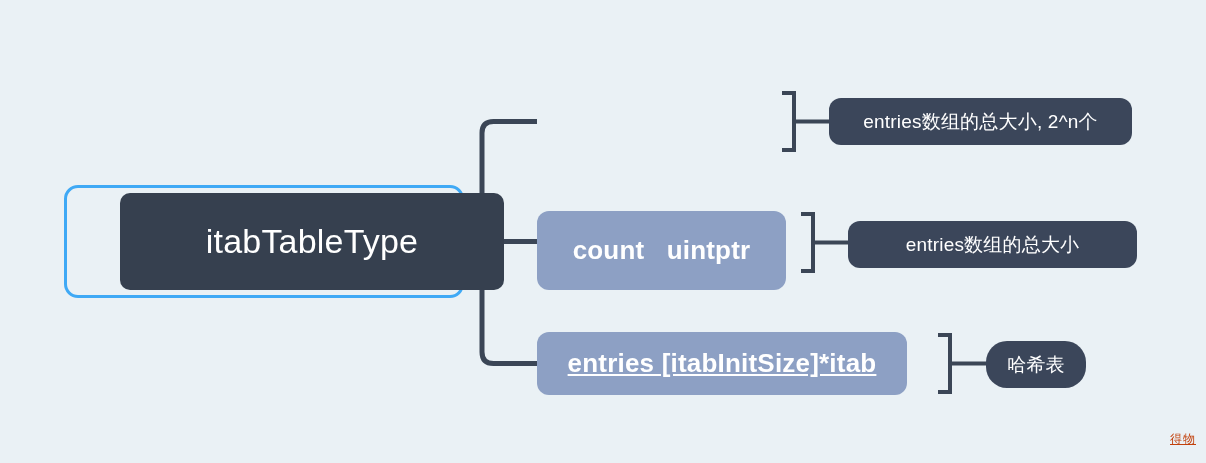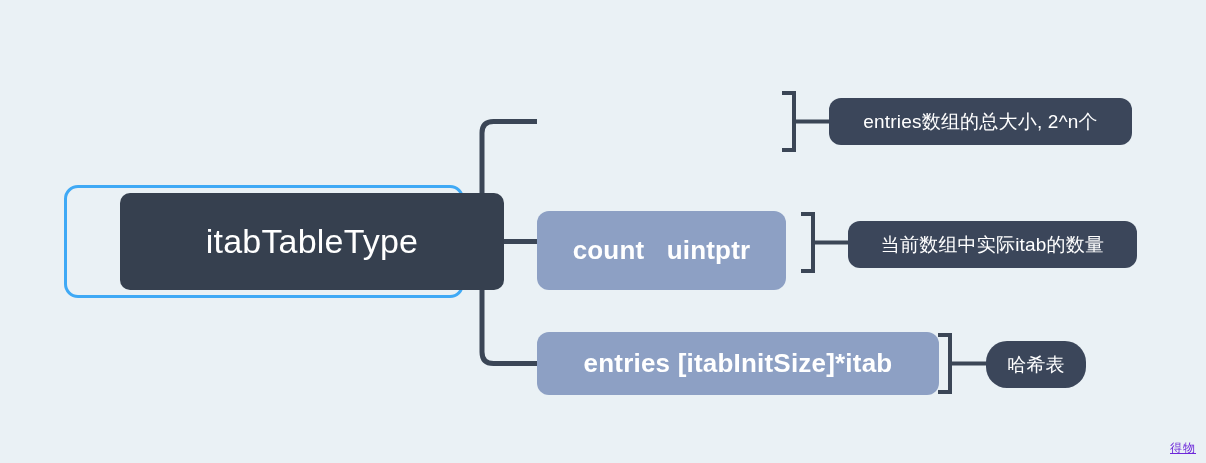--- a/index.html
+++ b/index.html
@@ -63,39 +63,39 @@
   
   .field-node {
     background: #8da0c4;
     border-radius: 12px;
     font-size: 26px;
     font-weight: 600;
     letter-spacing: 0.2px;
   }
   #field-size   { left: 537px; top: 90px;  width: 231px; height: 63px; }
   #field-count  { left: 537px; top: 211px; width: 249px; height: 79px; }
-  #field-entries{ left: 537px; top: 332px; width: 402px; height: 63px; }
+  #field-entries{ left: 537px; top: 332px; width: 370px; height: 63px; text-decoration: underline; }
   
   .note-node {
     background: #3b465a;
     border-radius: 12px;
     font-size: 19px;
     font-weight: 500;
     letter-spacing: 0.2px;
   }
   #note-size    { left: 829px;  top: 98px;  width: 303px; height: 47px; text-align: right; }
   #note-count   { left: 848px;  top: 221px; width: 289px; height: 47px; }
   #note-entries { left: 986px;  top: 341px; width: 100px; height: 47px; border-radius: 21px; }
 
   #watermark {
     position: absolute;
     right: 10px;
-    bottom: 6px;
+    bottom: 15px;
     font-size: 12px;
-    color: #6d28d9;
+    color: #c2410c;
     letter-spacing: 1px;
     user-select: none;
     text-decoration: underline;
   }
 </style>
 </head>
 <body>
 
 <div id="canvas">
 
@@ -116,19 +116,19 @@
     <path d="M938 335 H950 V392 H938" stroke="#3b4656" stroke-width="4" fill="none" stroke-linejoin="miter"></path>
     <path d="M950 363.5 H986" stroke="#3b4656" stroke-width="4" fill="none"></path>
   </svg>
 
   <div id="root-ring"></div>
   <div id="root-node" class="node">itabTableType</div>
 
   <div id="note-size" class="node note-node">entries数组的总大小, 2^n个</div>
 
   <div id="field-count" class="node field-node">count   uintptr</div>
-  <div id="note-count" class="node note-node">当前数组中实际itab的数量</div>
+  <div id="note-count" class="node note-node">entries数组的总大小</div>
 
   <div id="field-entries" class="node field-node">entries [itabInitSize]*itab</div>
   <div id="note-entries" class="node note-node">哈希表</div>
 
   <div id="watermark">得物</div>
 </div>
 
 </body></html>

